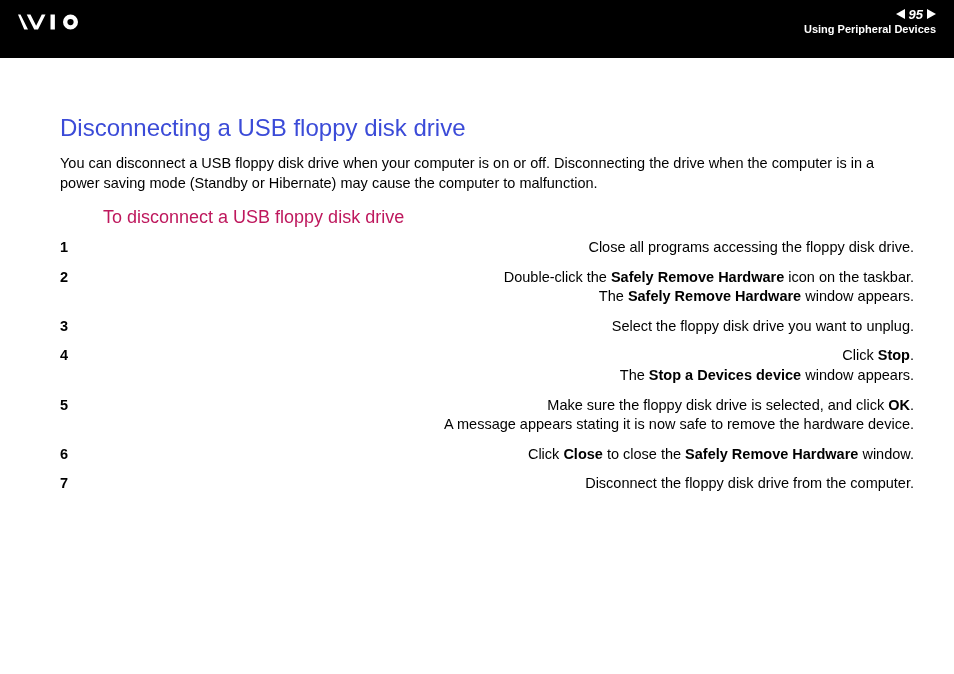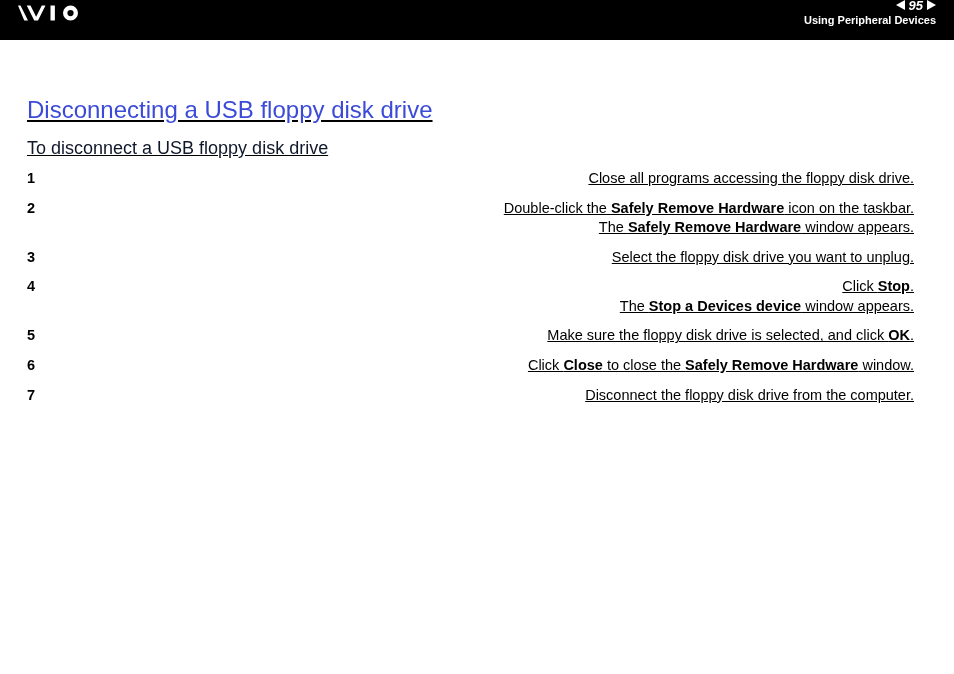--- a/index.html
+++ b/index.html
@@ -7,21 +7,21 @@
       width: 954px;
       height: 674px;
       font-family: Arial, Helvetica, sans-serif;
       background: #fff;
       color: #000;
       position: relative;
     }
     .header-bar {
       background: #000;
       color: #fff;
-      height: 40px;
+      height: 58px;
       display: flex;
       align-items: center;
       justify-content: space-between;
       padding: 0 18px 15px 18px;
       position: relative;
     }
     .logo {
       display: flex;
       align-items: center;
     }
@@ -42,40 +42,40 @@
     }
     .page-nav .tri {
       width: 0; height: 0;
       border-top: 5px solid transparent;
       border-bottom: 5px solid transparent;
     }
     .tri-left { border-right: 9px solid #fff; }
     .tri-right { border-left: 9px solid #fff; }
     .section-title { font-weight: bold; font-size: 11px; }
     .content {
-      padding: 56px 40px 0 27px;
-      text-decoration: underline;
+      padding: 56px 40px 0 60px;
     }
     h1.main-heading {
       color: #3b4bd8;
       font-size: 24px;
       font-weight: normal;
       margin-bottom: 12px;
     }
     p.body-text {
       font-size: 14.5px;
       line-height: 1.35;
       margin-bottom: 8px;
     }
     h2.sub-heading {
-      color: #0f172a;
+      color: #be185d;
       font-size: 18px;
       font-weight: normal;
       margin-top: 14px;
       margin-bottom: 10px;
+      margin-left: 43px;
     }
     ol.steps {
       list-style: none;
       counter-reset: step;
     }
     ol.steps > li {
       counter-increment: step;
       position: relative;
       padding-left: 28px;
       font-size: 14.5px;
@@ -108,23 +108,24 @@
       <span class="tri tri-left"></span>
       <span>95</span>
       <span class="tri tri-right"></span>
     </div>
     <div class="section-title">Using Peripheral Devices</div>
   </div>
 </div>
 
 <div class="content">
   <h1 class="main-heading">Disconnecting a USB floppy disk drive</h1>
+  <p class="body-text">You can disconnect a USB floppy disk drive when your computer is on or off. Disconnecting the drive when the computer is in a power saving mode (Standby or Hibernate) may cause the computer to malfunction.</p>
   <h2 class="sub-heading">To disconnect a USB floppy disk drive</h2>
   <ol class="steps" id="steps-list">
       <li><span>Close all programs accessing the floppy disk drive.</span></li>
       <li><span>Double-click the </span><span class="b">Safely Remove Hardware</span><span> icon on the taskbar.</span><br><span>The </span><span class="b">Safely Remove Hardware</span><span> window appears.</span></li>
       <li><span>Select the floppy disk drive you want to unplug.</span></li>
       <li><span>Click </span><span class="b">Stop</span><span>.</span><br><span>The </span><span class="b">Stop a Devices device</span><span> window appears.</span></li>
-      <li><span>Make sure the floppy disk drive is selected, and click </span><span class="b">OK</span><span>.</span><br></li>
+      <li><span>Make sure the floppy disk drive is selected, and click </span><span class="b">OK</span><span>.</span><br><span>A message appears stating it is now safe to remove the hardware device.</span></li>
       <li><span>Click </span><span class="b">Close</span><span> to close the </span><span class="b">Safely Remove Hardware</span><span> window.</span></li>
       <li><span>Disconnect the floppy disk drive from the computer.</span></li>
     </ol>
 </div>
 
 </body></html>

